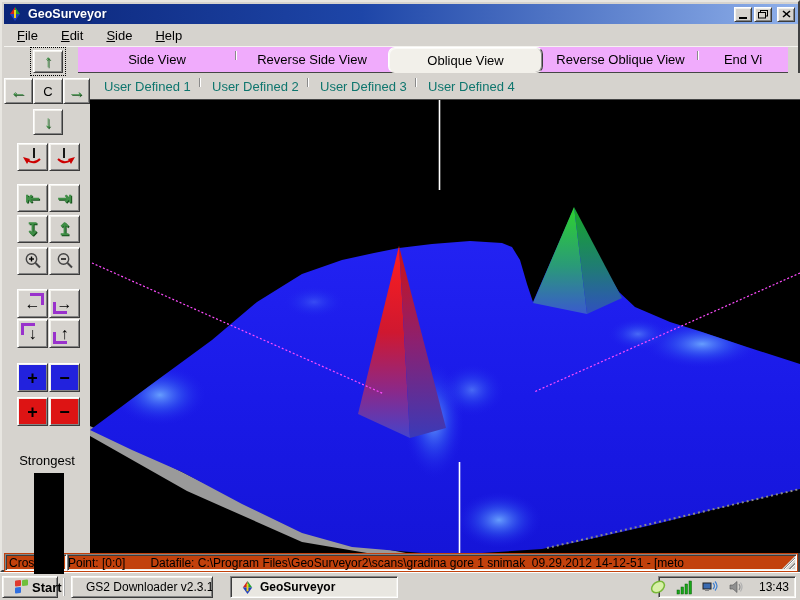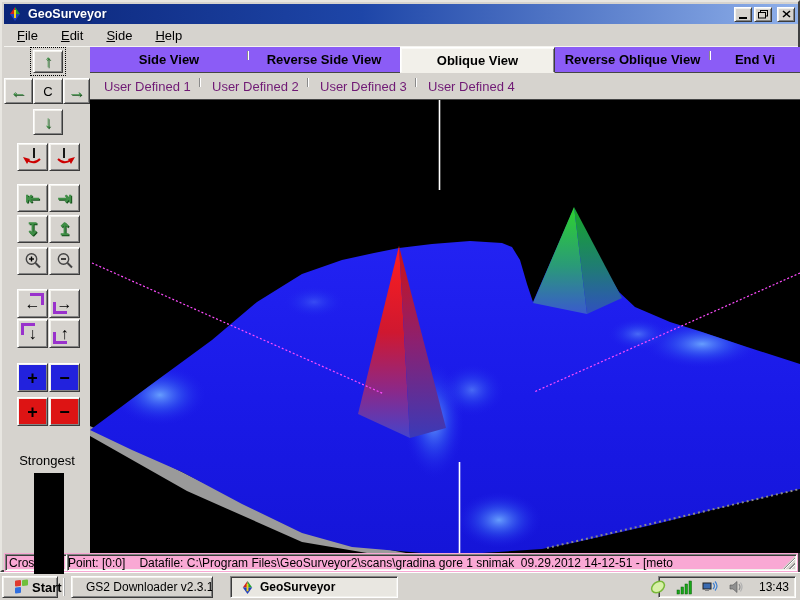--- a/index.html
+++ b/index.html
@@ -41,46 +41,46 @@
   .focus-dotted { outline:1px dotted #000; outline-offset:2px; }
   .cbtn-label { font-size:13px; color:#000; }
   .pcorner { position:absolute; pointer-events:none; }
   .colorbtn { font-size:18px; font-weight:900; color:#000; line-height:1; }
   .strongest { position:absolute; left:0; top:406px; width:86px; text-align:center;
     font-size:13px; color:#000; }
   .scale-bar { position:absolute; left:32px; top:471px; width:30px; height:101px;
     background:#000; z-index:60; }
 
   
-  .tabs1 { position:absolute; left:88px; top:45px; width:710px; height:26px; background:#8b5cf6;font-weight:bold; }
+  .tabs1 { position:absolute; left:76px; top:45px; width:710px; height:26px; background:#f0abfc; }
   .tabs1 .baseline { position:absolute; left:0; right:0; bottom:0; height:1px; background:#454545; }
   .tab { position:absolute; top:0; height:25px; display:flex; align-items:center;
     justify-content:center; font-size:13px; color:#000; white-space:nowrap; overflow:hidden; }
   .tab.selected { top:0; height:26px; background:#f2f0ea; z-index:2;
     border:1px solid; border-color:#ffffff #3c3c3c #f2f0ea #ffffff;
     box-shadow: inset 1px 1px 0 #fbfaf7, inset -1px 0 0 #8a8a8a; }
   .tick { position:absolute; top:4px; width:2px; height:9px;
     border-left:1px solid #8a8a8a; border-right:1px solid #ffffff; }
   .tabs2 { position:absolute; left:88px; top:71px; width:710px; height:27px; background:#d6d3ce;
     border-bottom:1px solid #454545; }
   .tab2 { position:absolute; top:0; height:26px; display:flex; align-items:center;
-    font-size:13px; color:#701a75; white-space:nowrap; }
+    font-size:13px; color:#0f766e; white-space:nowrap; }
 
   
   .canvas3d { position:absolute; left:88px; top:98px; width:710px; height:453px; background:#000; }
   .canvas3d svg { display:block; width:100%; height:100%; }
 
   
   .statusbar { position:absolute; left:2px; top:551px; width:794px; height:19px;
-    background:#f9a8d4; font-size:12px; color:#000; }
+    background:#c2410c; font-size:12px; color:#000; }
   .status-panel-left { position:absolute; left:1px; top:1px; width:62px; height:17px;
     display:flex; align-items:center; padding-left:3px; overflow:hidden; }
   .status-panel-main { position:absolute; left:63px; top:1px; right:1px; height:17px;
     display:flex; align-items:center; padding-left:0; overflow:hidden; white-space:pre; }
-  .status-panel-main .df { margin-left:14px; white-space:pre; }
+  .status-panel-main .df { margin-left:25px; white-space:pre; }
   .resize-grip { position:absolute; right:1px; bottom:1px; width:13px; height:13px;
     background:repeating-linear-gradient(135deg, #d6d3ce 0 2px, #8a8a8a 2px 3px, #ffffff 3px 4px);
     clip-path:polygon(100% 0, 100% 100%, 0 100%); }
 
   
   .taskbar { position:absolute; left:0; top:572px; width:800px; height:28px;
     background:#d6d3ce; border-top:1px solid #ffffff; }
   .start-btn { position:absolute; left:2px; top:3px; width:56px; height:22px;
     display:flex; align-items:center; padding-left:12px; gap:4px; font-weight:bold; font-size:13px; }
   .xp-logo { width:14px; height:14px; display:grid; grid-template-columns:6px 6px;
@@ -230,21 +230,21 @@
     <div class="strongest">Strongest</div>
   </div>
 
   <div class="scale-bar"></div>
 
   <div class="tabs1">
     <div class="baseline"></div>
     <div class="tab" style="left:0; width:158px;">Side View</div>
     <div class="tick" style="left:157px;"></div>
     <div class="tab" style="left:158px; width:152px;">Reverse Side View</div>
-    <div class="tab selected" style="left:310px; width:155px;">Oblique View</div>
+    <div class="tab selected" style="left:310px; width:155px;border-radius:7px;">Oblique View</div>
     <div class="tab" style="left:465px; width:155px;">Reverse Oblique View</div>
     <div class="tick" style="left:619px;"></div>
     <div class="tab" style="left:620px; width:90px;">End Vi</div>
   </div>
 
   <div class="tabs2">
     <div class="tab2" style="left:14px;">User Defined 1</div>
     <div class="tick" style="left:109px; top:5px;"></div>
     <div class="tab2" style="left:122px;">User Defined 2</div>
     <div class="tick" style="left:217px; top:5px;"></div>

